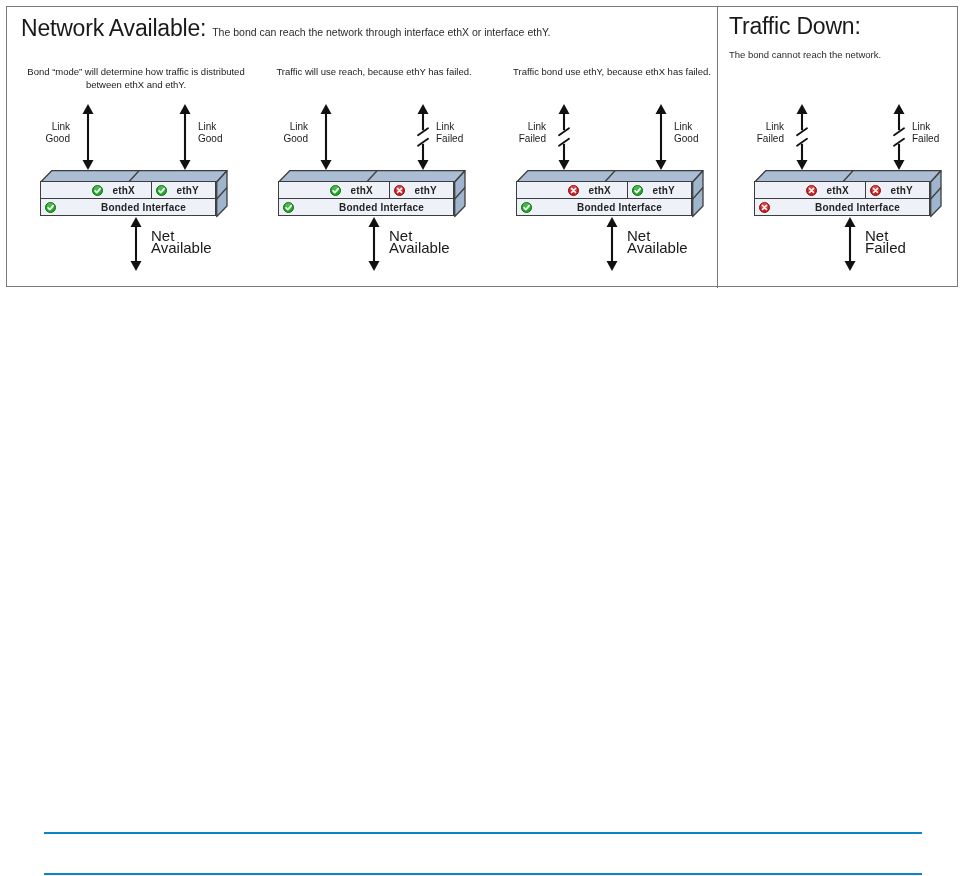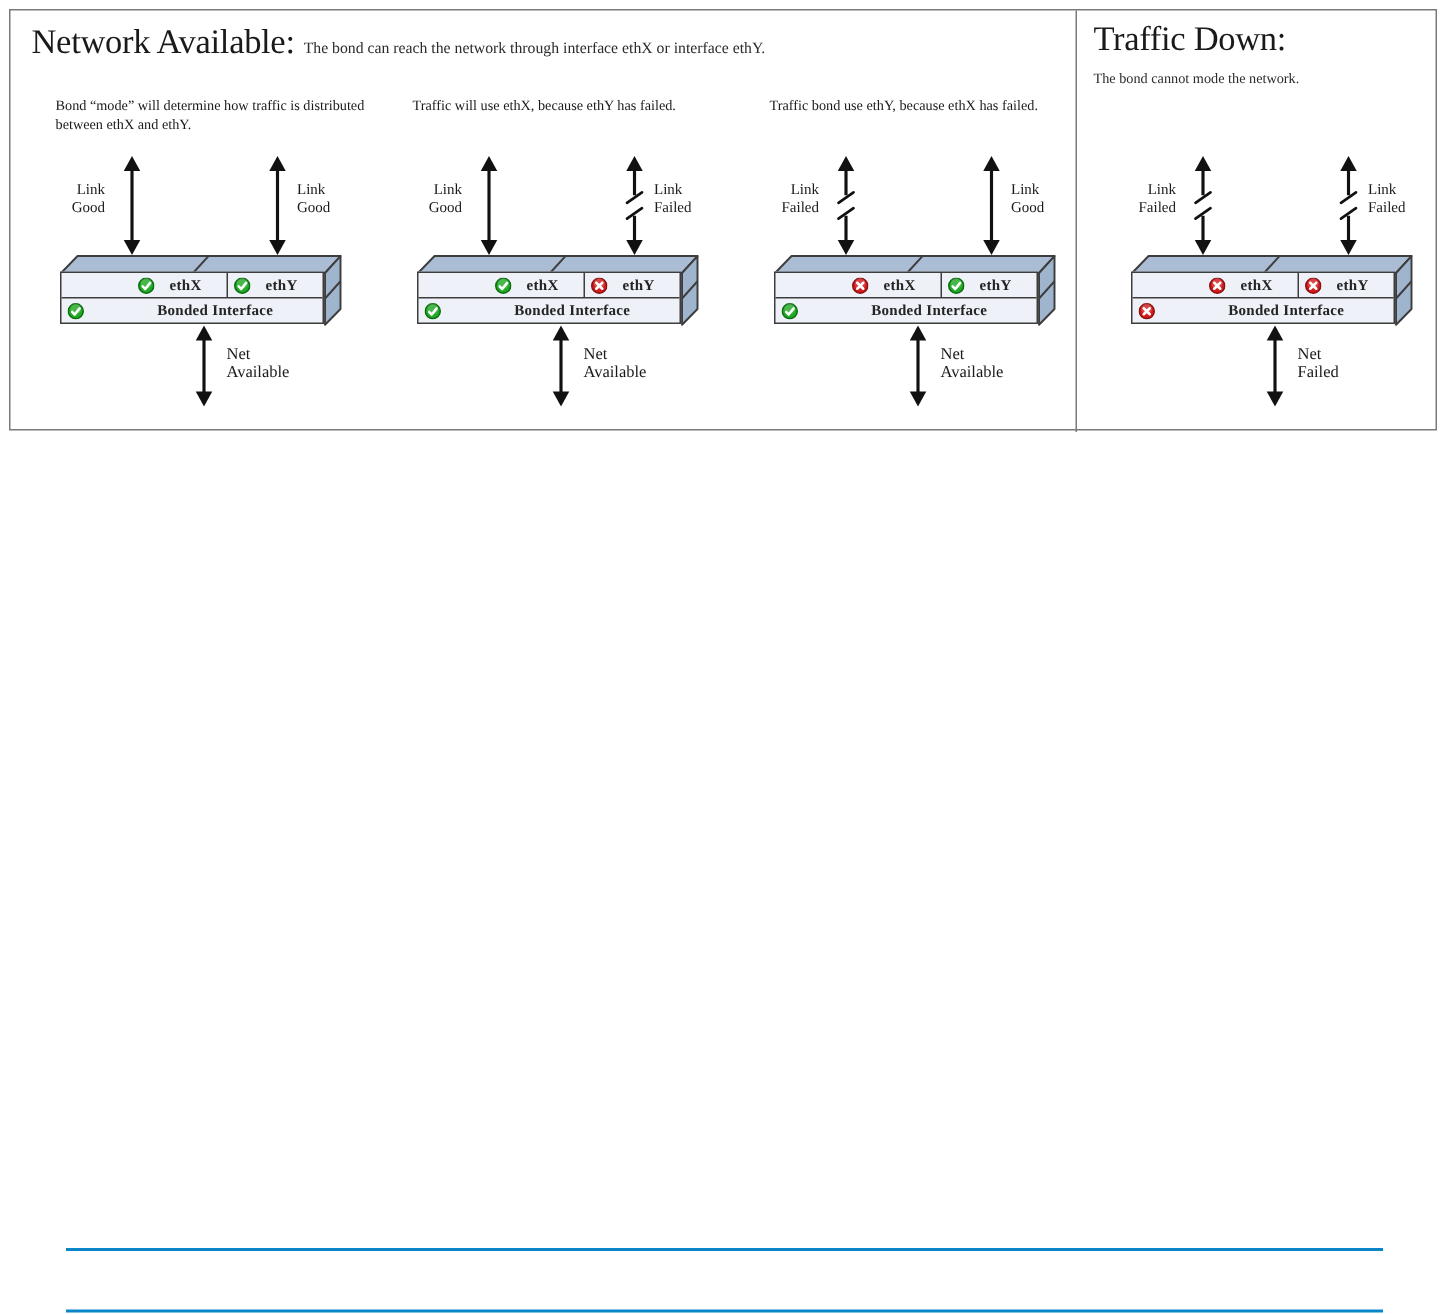--- a/index.html
+++ b/index.html
@@ -1,21 +1,21 @@
 <!DOCTYPE html>
 <html><head>
 <meta charset="utf-8">
 <style>
   html,body{margin:0;padding:0;background:#ffffff;}
   body{width:966px;height:876px;position:relative;font-family:"Liberation Sans",sans-serif;
        -webkit-font-smoothing:antialiased;}
 
   
   #figure{position:absolute;left:6px;top:6px;width:952px;height:281px;
-          border:1.5px solid #7a7a7a;box-sizing:border-box;background:#fff;font-family:Liberation Serif, serif;}
+          border:1.5px solid #7a7a7a;box-sizing:border-box;background:#fff;}
 
   #vdivider{position:absolute;left:710px;top:0;width:0;height:281px;
             border-left:1.5px solid #7a7a7a;}
 
   
   .hdr{position:absolute;white-space:nowrap;}
   #hdr-left{left:14px;top:8px;}
   #hdr-right{left:722px;top:6px;}
   .hdr-title{font-size:23px;color:#1a1a1a;font-weight:400;letter-spacing:-0.2px;}
   .hdr-sub{font-size:10.5px;color:#2b2b2b;}
@@ -24,21 +24,21 @@
   #hdr-right .hdr-title{display:block;}
   #hdr-right .hdr-sub{display:block;margin-top:9px;font-size:9.5px;}
 
   
   .panel{position:absolute;top:58px;width:230px;height:215px;}
   #panel0{left:14px;}
   #panel1{left:252px;}
   #panel2{left:490px;}
   #panel3{left:728px;}
 
-  .caption{position:absolute;left:16px;top:0;width:230px;
+  .caption{position:absolute;left:0;top:0;width:230px;text-align:center;
            font-size:9.5px;line-height:13px;color:#1a1a1a;}
 
   
   .device{position:absolute;left:19px;top:105px;width:176px;height:46px;}
   .dev-rows{position:absolute;left:0;top:11px;width:176px;height:35px;
             border:1.3px solid #3d3d3d;background:#eef2f8;box-sizing:border-box;}
   .dev-row{height:16px;display:flex;align-items:center;box-sizing:border-box;}
   .dev-row.top{border-bottom:1.3px solid #3d3d3d;height:17px;padding-left:47px;}
   .dev-half{flex:1 1 50%;display:flex;align-items:center;height:100%;box-sizing:border-box;}
   .dev-half.first{border-right:1.3px solid #3d3d3d;}
@@ -59,21 +59,21 @@
   .lbl{position:absolute;top:18px;font-size:10px;line-height:12px;color:#1a1a1a;
        white-space:nowrap;}
   .lbl.right{left:82px;text-align:left;}
   .lbl.left{right:82px;text-align:right;}
   .lw0 .lbl.left{right:66px;}
   .lw1 .lbl.right{left:62px;}
 
   
   .netwrap{position:absolute;left:0;top:151px;width:230px;height:60px;}
   .netcol{position:absolute;left:104px;top:0;width:22px;height:58px;}
-  .netlbl{position:absolute;left:130px;top:14px;font-size:11px;line-height:12px;
+  .netlbl{position:absolute;left:130px;top:14px;font-size:15px;line-height:12px;
           color:#1a1a1a;white-space:nowrap;text-align:left;}
 
   
   .rule{position:absolute;left:44px;width:878px;height:0;
         border-top:2px solid #0a86c8;}
   #rule1{top:832px;}
   #rule2{top:873px;}
 </style>
 </head>
 <body>
@@ -81,21 +81,21 @@
 <div id="figure">
 
   <div id="vdivider"></div>
 
   <div class="hdr" id="hdr-left">
     <span class="hdr-title">Network Available:</span><span class="hdr-sub">The bond can reach the network through interface ethX or interface ethY.</span>
   </div>
 
   <div class="hdr" id="hdr-right">
     <span class="hdr-title">Traffic Down:</span>
-    <span class="hdr-sub">The bond cannot mode the network.</span>
+    <span class="hdr-sub">The bond cannot reach the network.</span>
   </div>
 
   <div id="panels-host">
       <div class="panel" id="panel0">
         <div class="caption">Bond “mode” will determine how traffic is distributed between ethX and ethY.</div>
         <div class="linkwrap lw0">
           <div class="arrowcol"><svg width="22" height="68" viewBox="0 0 22 68">
               <line x1="11" y1="9" x2="11" y2="59" stroke="#111" stroke-width="2.1"></line>
               <path d="M11 1 L5.5 11 L16.5 11 Z" fill="#111"></path>
               <path d="M11 67 L5.5 57 L16.5 57 Z" fill="#111"></path>
@@ -164,21 +164,21 @@
               <path d="M11 1 L5.5 11 L16.5 11 Z" fill="#111"></path>
               <path d="M11 55 L5.5 45 L16.5 45 Z" fill="#111"></path>
             </svg></div>
           <div class="netlbl">
             <div>Net</div>
             <div>Available</div>
           </div>
         </div>
       </div>
       <div class="panel" id="panel1">
-        <div class="caption">Traffic will use ethX, because ethY has failed.</div>
+        <div class="caption">Traffic will use reach, because ethY has failed.</div>
         <div class="linkwrap lw0">
           <div class="arrowcol"><svg width="22" height="68" viewBox="0 0 22 68">
               <line x1="11" y1="9" x2="11" y2="59" stroke="#111" stroke-width="2.1"></line>
               <path d="M11 1 L5.5 11 L16.5 11 Z" fill="#111"></path>
               <path d="M11 67 L5.5 57 L16.5 57 Z" fill="#111"></path>
             </svg></div>
           <div class="lbl left">
             <div>Link</div>
             <div>Good</div>
           </div>

